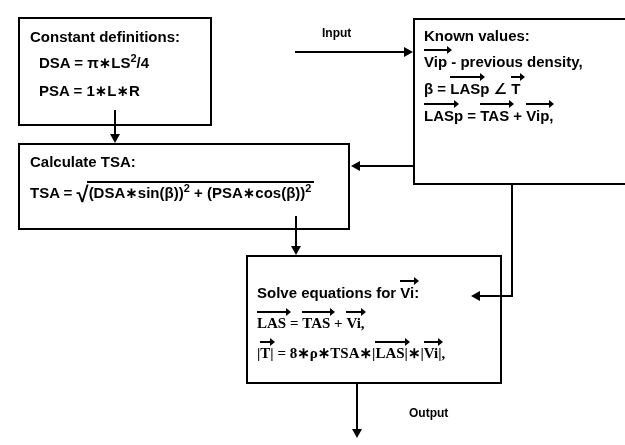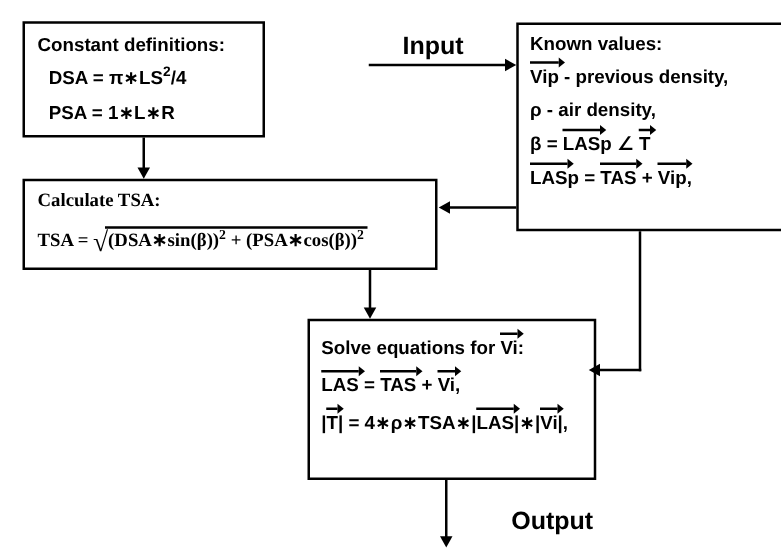--- a/index.html
+++ b/index.html
@@ -15,56 +15,56 @@
     height: 445px;
     background: #ffffff;
     overflow: hidden;
     font-size: 15px;
   }
   .box {
     position: absolute;
     border: 2px solid #000000;
     background: #ffffff;
   }
-  .box-constants  { left: 18px;  top: 17px;  width: 194px; height: 93px;  padding: 5px 10px; }
+  .box-constants  { left: 18px;  top: 17px;  width: 194px; height: 109px;  padding: 5px 10px; }
   .box-known      { left: 413px; top: 18px;  width: 217px; height: 167px; padding: 3px 9px; }
-  .box-calculate  { left: 18px;  top: 143px; width: 332px; height: 73px;  padding: 3px 10px; font-family: Liberation Serif, serif; }
-  .box-solve      { left: 246px; top: 255px; width: 231px; height: 129px; padding: 6px 9px; }
+  .box-calculate  { left: 18px;  top: 143px; width: 332px; height: 87px;  padding: 3px 10px; }
+  .box-solve      { left: 246px; top: 255px; width: 256px; height: 129px; padding: 20px 9px; }
 
   .box-title { white-space: nowrap; }
   .line      { white-space: nowrap; }
 
   .box-constants .box-title { line-height: 25px; }
   .box-constants .line      { line-height: 28px; padding-left: 9px; }
   .box-known .box-title     { line-height: 25px; }
   .box-known .line          { line-height: 27px; }
   .box-calculate .box-title { line-height: 27px; }
   .box-calculate .line      { line-height: 36px; }
   .box-solve .box-title     { line-height: 31px; }
-  .box-solve .line          { line-height: 30px; }
+  .box-solve .line          { line-height: 30px; font-family: Liberation Serif, serif; }
 
   
   .vec { position: relative; display: inline-block; line-height: 1; }
   .vec::before {
     content: ''; position: absolute; left: 0; right: 0; top: -5px;
     height: 2px; background: #000;
   }
   .vec::after {
     content: ''; position: absolute; right: -5px; top: -8px; width: 0; height: 0;
     border-top: 4px solid transparent; border-bottom: 4px solid transparent;
     border-left: 5px solid #000;
   }
 
   .sup { font-size: 11px; vertical-align: 6px; line-height: 0; }
 
   .sqrt { display: inline-block; white-space: nowrap; }
   .radical { display: inline-block; font-size: 22px; line-height: 1; vertical-align: -4px; margin-right: -2px; }
   .radicand { display: inline-block; border-top: 2px solid #000; line-height: 1.2; padding: 1px 3px 0 2px; text-align: right; }
 
-  .flow-label { position: absolute; font-size: 20px; white-space: nowrap; text-align: center; }
+  .flow-label { position: absolute; font-size: 12px; white-space: nowrap; text-align: center; }
   .label-input  { left: 322px; top: 26px; }
   .label-output { left: 368px; top: 406px; margin-left: 41px; }
 
   .conn { position: absolute; background: #000000; }
   .head { position: absolute; width: 0; height: 0; background: transparent; }
   .head-down  { border-left: 5px solid transparent; border-right: 5px solid transparent; border-top: 9px solid #000; }
   .head-left  { border-top: 5px solid transparent; border-bottom: 5px solid transparent; border-right: 9px solid #000; }
   .head-right { border-top: 5px solid transparent; border-bottom: 5px solid transparent; border-left: 9px solid #000; }
 </style>
 </head>
@@ -74,34 +74,33 @@
 
   <div class="box box-constants">
     <div class="box-title">Constant definitions:</div>
     <div class="line"><span class="tx">DSA = π∗LS</span><span class="sup">2</span><span class="tx">/4</span></div>
     <div class="line"><span class="tx">PSA = 1∗L∗R</span></div>
   </div>
 
   <div class="box box-known">
     <div class="box-title">Known values:</div>
     <div class="line"><span class="vec">Vip</span><span class="tx"> - previous density,</span></div>
-    <div class="line"><span class="tx">ρ - air density,</span></div>
     <div class="line"><span class="tx">β = </span><span class="vec">LAS</span><span class="tx">p ∠ </span><span class="vec">T</span></div>
     <div class="line"><span class="vec">LAS</span><span class="tx">p = </span><span class="vec">TAS</span><span class="tx"> + </span><span class="vec">Vip</span><span class="tx">,</span></div>
   </div>
 
   <div class="box box-calculate">
     <div class="box-title">Calculate TSA:</div>
     <div class="line"><span class="tx">TSA = </span><span class="sqrt"><span class="radical">√</span><span class="radicand"><span class="tx">(DSA∗sin(β))</span><span class="sup">2</span><span class="tx"> + (PSA∗cos(β))</span><span class="sup">2</span></span></span></div>
   </div>
 
   <div class="box box-solve">
     <div class="box-title"><span class="tx">Solve equations for </span><span class="vec">Vi</span><span class="tx">:</span></div>
     <div class="line"><span class="vec">LAS</span><span class="tx"> = </span><span class="vec">TAS</span><span class="tx"> + </span><span class="vec">Vi</span><span class="tx">,</span></div>
-    <div class="line"><span class="tx">|</span><span class="vec">T</span><span class="tx">| = 4∗ρ∗TSA∗|</span><span class="vec">LAS</span><span class="tx">|∗|</span><span class="vec">Vi</span><span class="tx">|,</span></div>
+    <div class="line"><span class="tx">|</span><span class="vec">T</span><span class="tx">| = 8∗ρ∗TSA∗|</span><span class="vec">LAS</span><span class="tx">|∗|</span><span class="vec">Vi</span><span class="tx">|,</span></div>
   </div>
 
   <div class="flow-label label-input">Input</div>
   <div class="conn" style="left:295px; top:51px; width:110px; height:2px;"></div>
   <div class="head head-right" style="left:404px; top:47px;"></div>
 
   <div class="conn" style="left:114px; top:110px; width:2px; height:26px;"></div>
   <div class="head head-down" style="left:110px; top:134px;"></div>
 
   <div class="conn" style="left:359px; top:165px; width:54px; height:2px;"></div>

